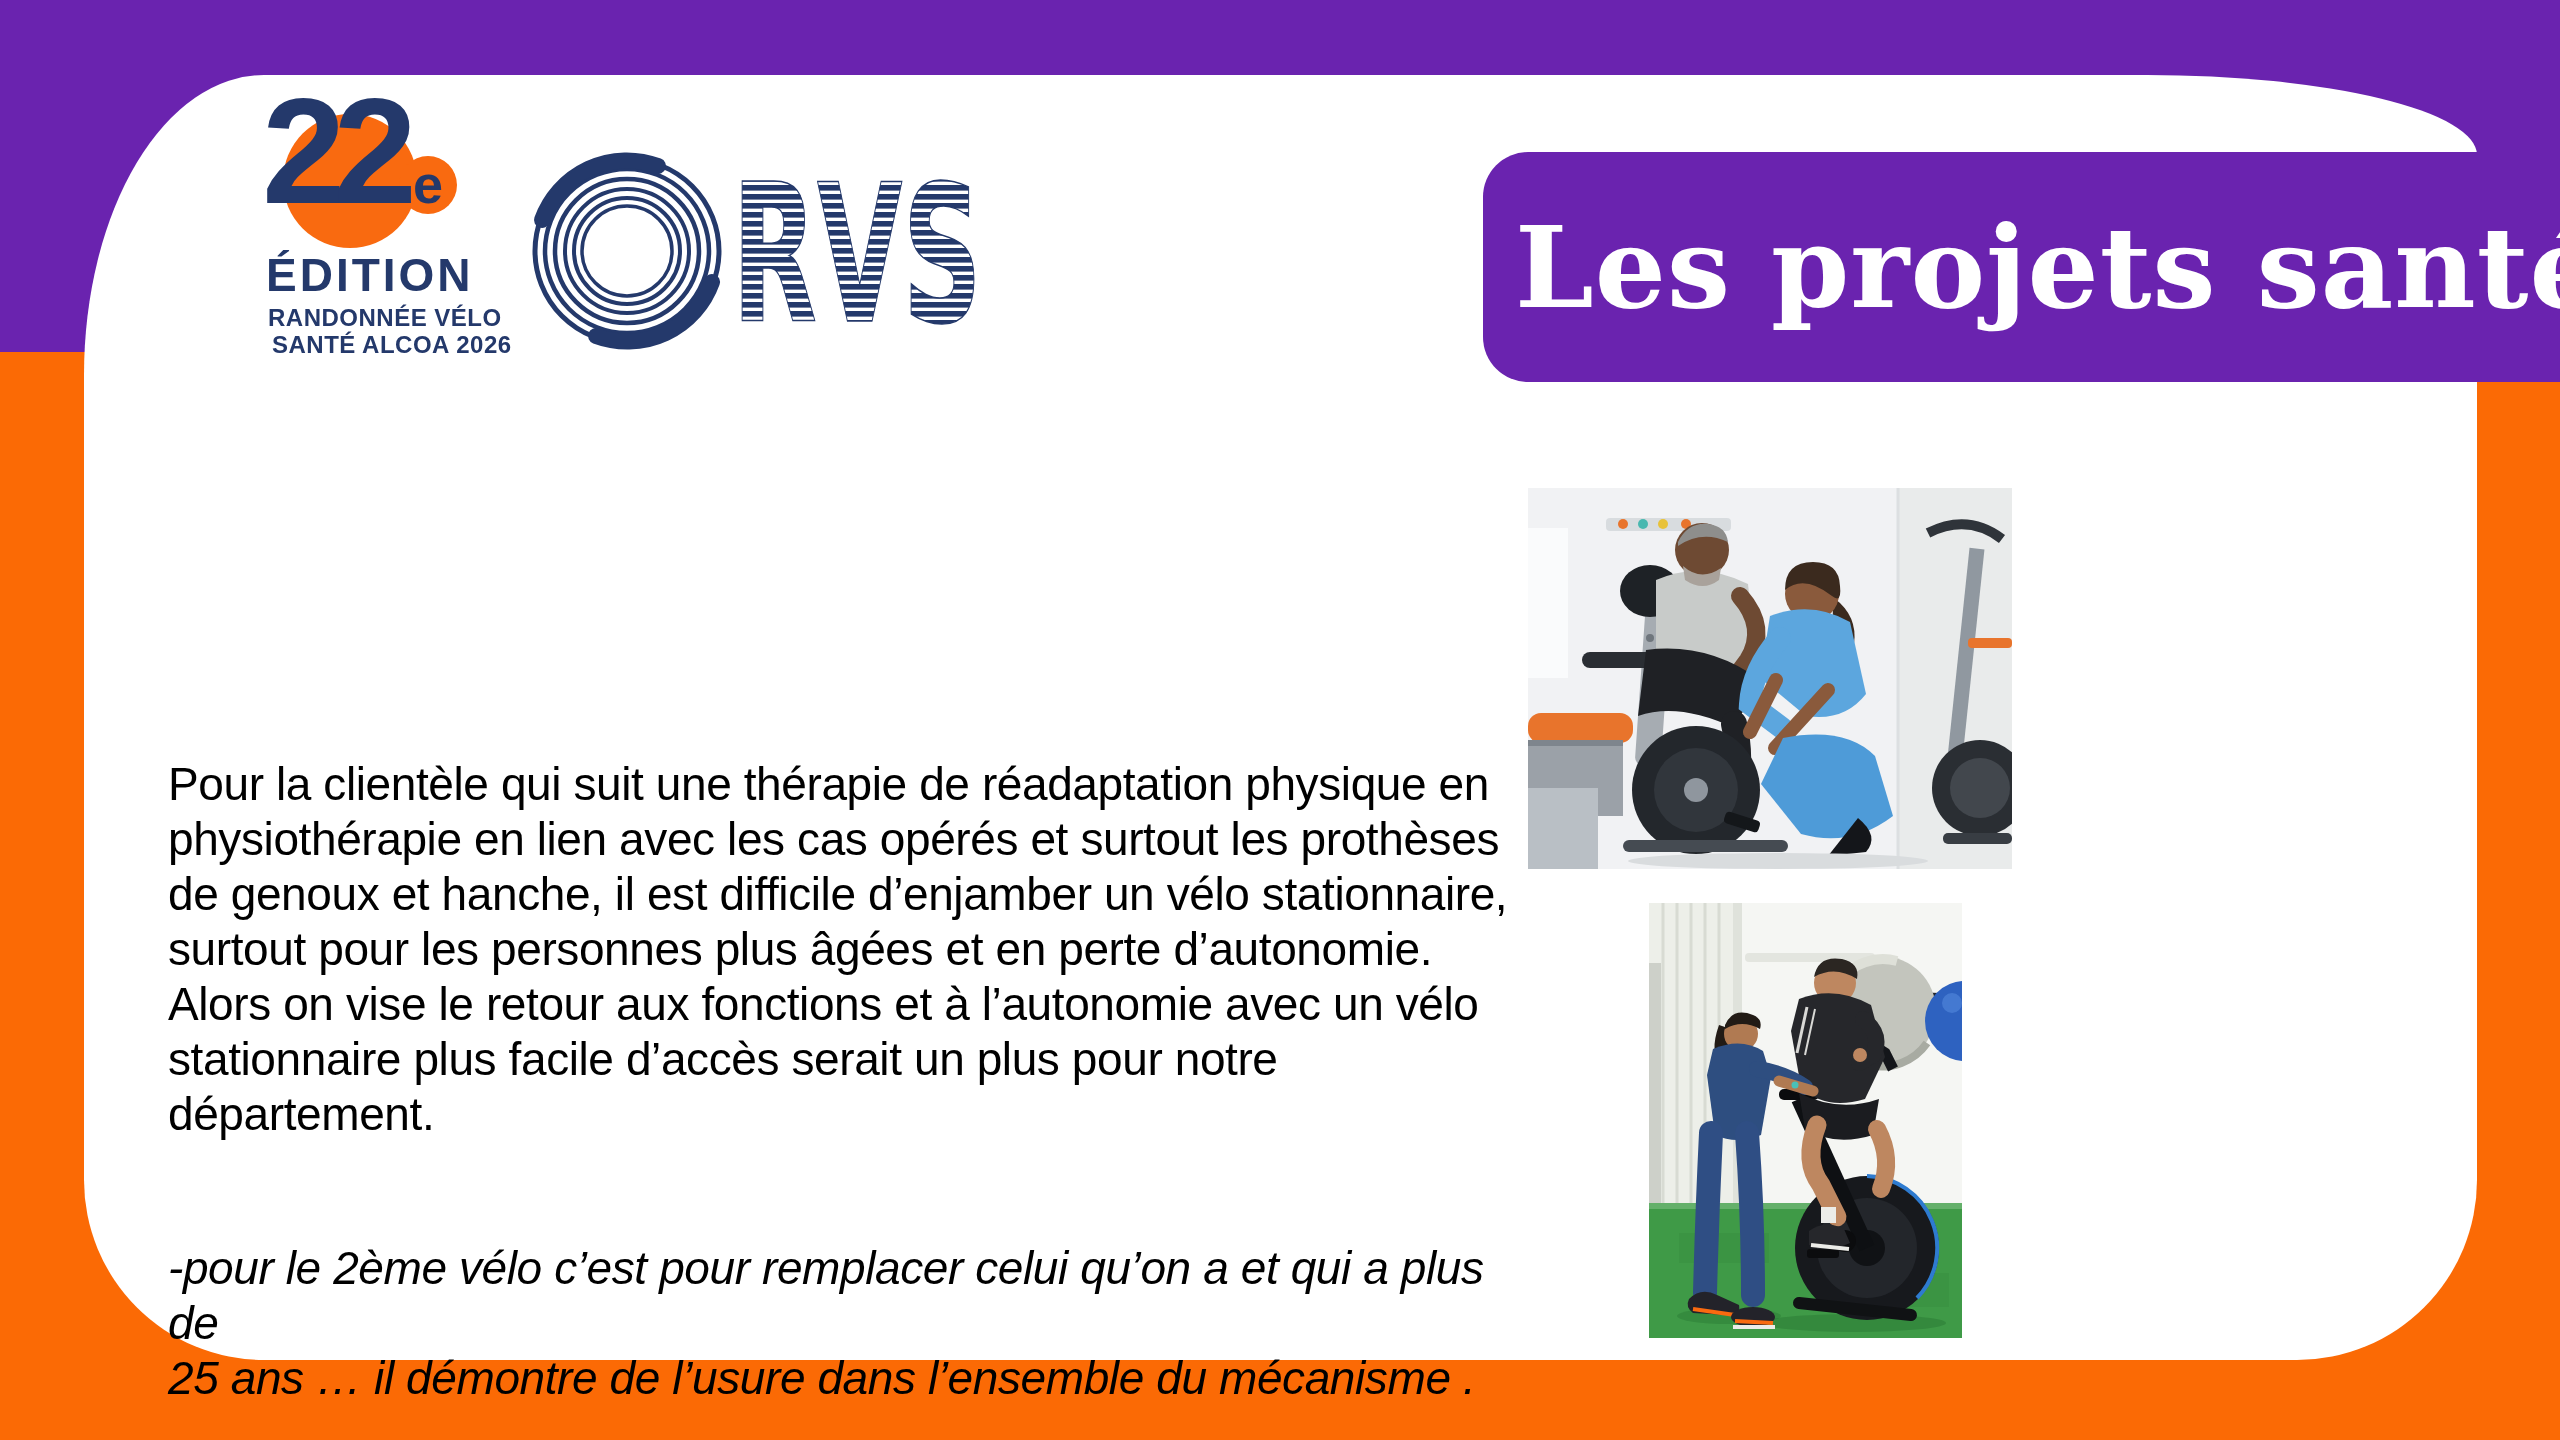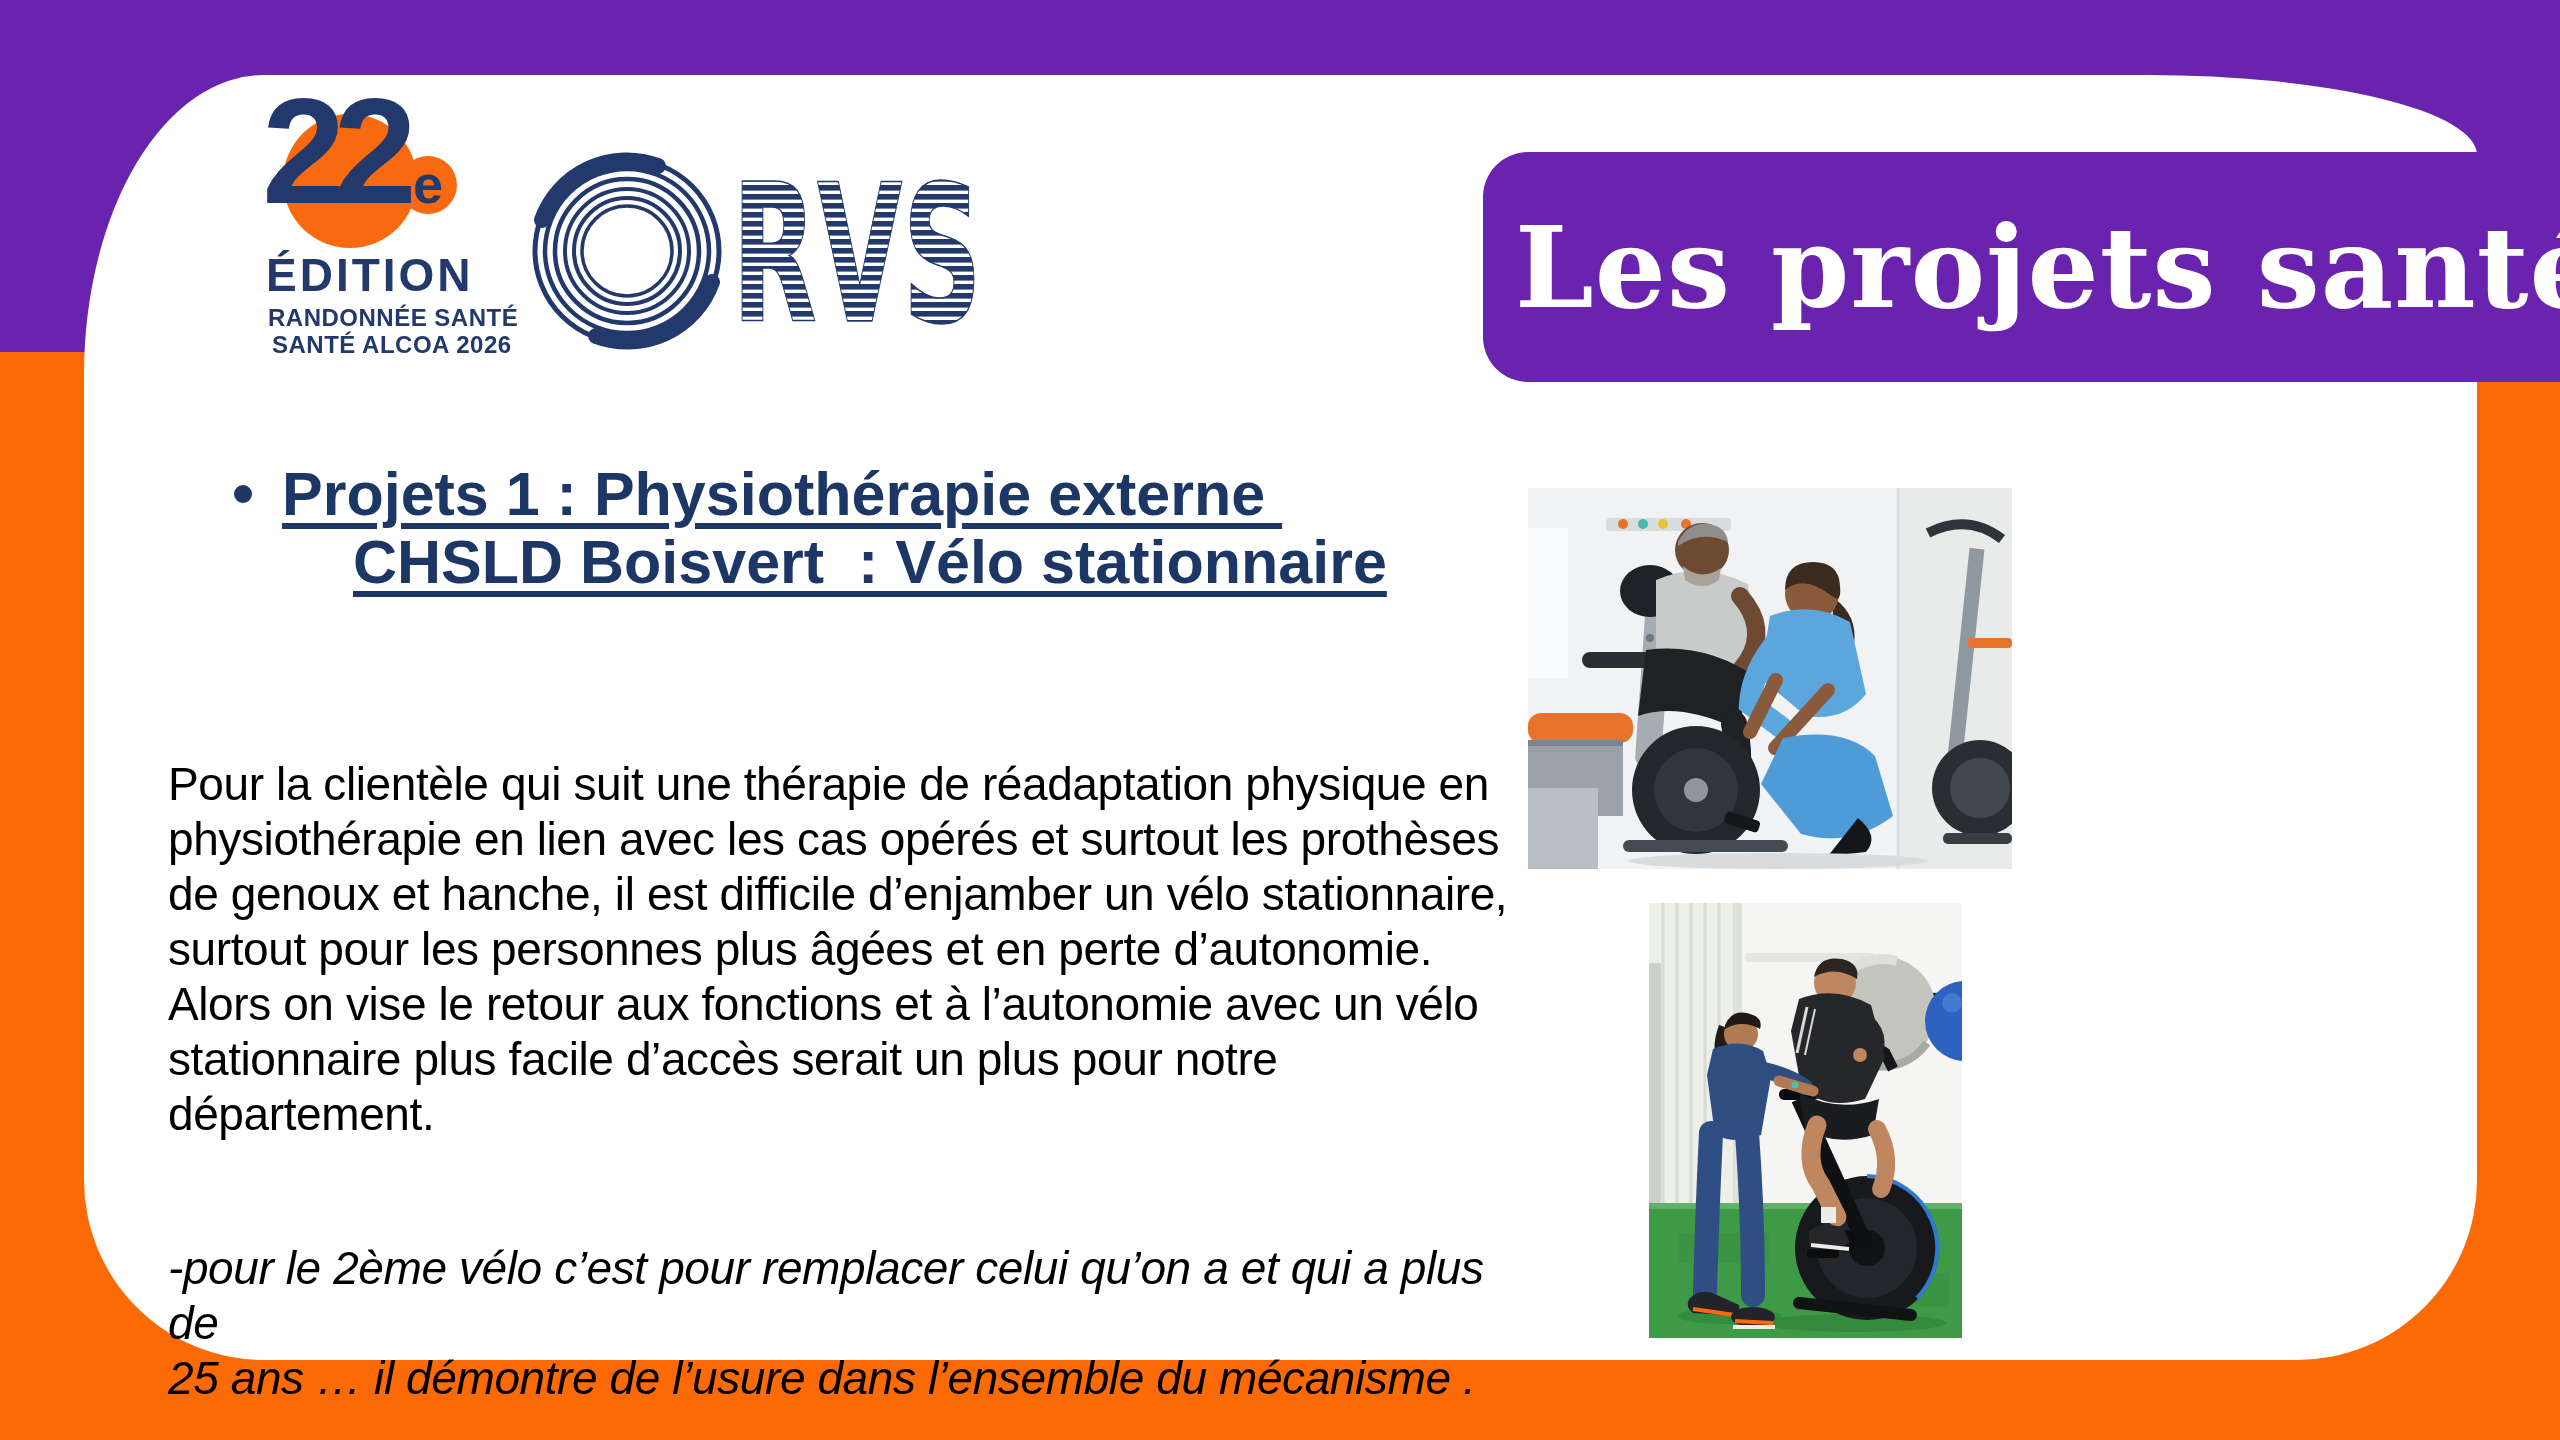--- a/index.html
+++ b/index.html
@@ -67,21 +67,21 @@
   <div class="purple-band"></div>
 
   <div class="card"></div>
 
   <div class="logo22">
     <div class="circle-big"></div>
     <div class="circle-small"></div>
     <div class="num22">22</div>
     <div class="sup-e">e</div>
     <div class="edition-word">ÉDITION</div>
-    <div class="edition-sub1">RANDONNÉE SANTÉ</div>
+    <div class="edition-sub1">RANDONNÉE VÉLO</div>
     <div class="edition-sub2">SANTÉ ALCOA 2026</div>
   </div>
 
   <div class="logo-rvs">
     <svg viewBox="0 0 470 220">
       <defs>
         <pattern id="rvsStripes" patternUnits="userSpaceOnUse" width="10" height="9">
           <rect width="10" height="9" fill="#ffffff"></rect>
           <rect width="10" height="5.6" fill="#24396B"></rect>
         </pattern>
@@ -97,29 +97,20 @@
         <path d="M192,142 A90,90 0 0 1 76,196" stroke-width="16" stroke-linecap="round"></path>
       </g>
       <text x="212" y="181" textLength="250" lengthAdjust="spacingAndGlyphs" font-family="DejaVu Sans, sans-serif" font-weight="bold" font-size="190" fill="url(#rvsStripes)" stroke="#24396B" stroke-width="1.5">RVS</text>
     </svg>
   </div>
 
   <div class="title-banner">
     <span class="title-text">Les projets santé</span>
   </div>
 
-  <div class="heading">
-    <div class="h-row1">
-      <span class="bullet-dot"></span>
-      <span class="h-text">Projets 1 : Physiothérapie externe&nbsp;</span>
-    </div>
-    <div class="h-row2">
-      <span class="h-text">CHSLD Boisvert&nbsp; : Vélo stationnaire</span>
-    </div>
-  </div>
 
   <div class="bodytext">
     <div class="para">Pour la clientèle qui suit une thérapie de réadaptation physique en
 physiothérapie en lien avec les cas opérés et surtout les prothèses
 de genoux et hanche, il est difficile d’enjamber un vélo stationnaire,
 surtout pour les personnes plus âgées et en perte d’autonomie.
 Alors on vise le retour aux fonctions et à l’autonomie avec un vélo
 stationnaire plus facile d’accès serait un plus pour notre
 département.</div>
     <div class="note">-pour le 2ème vélo c’est pour remplacer celui qu’on a et qui a plus de

